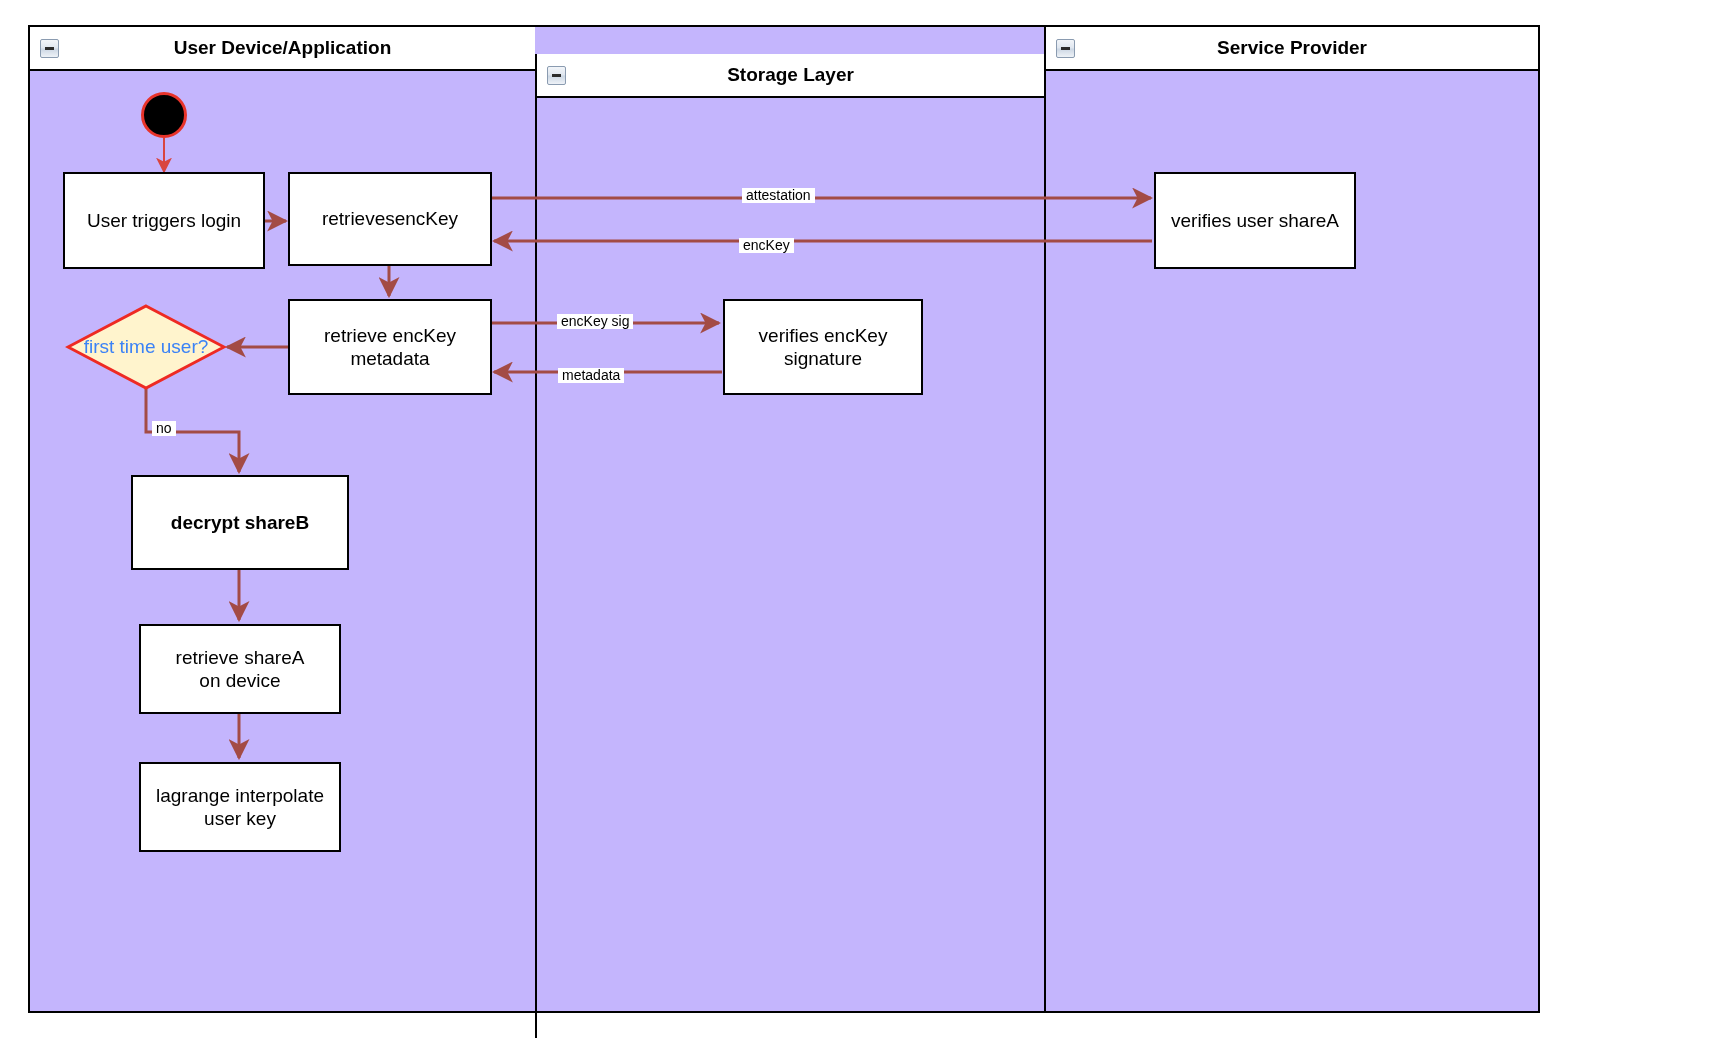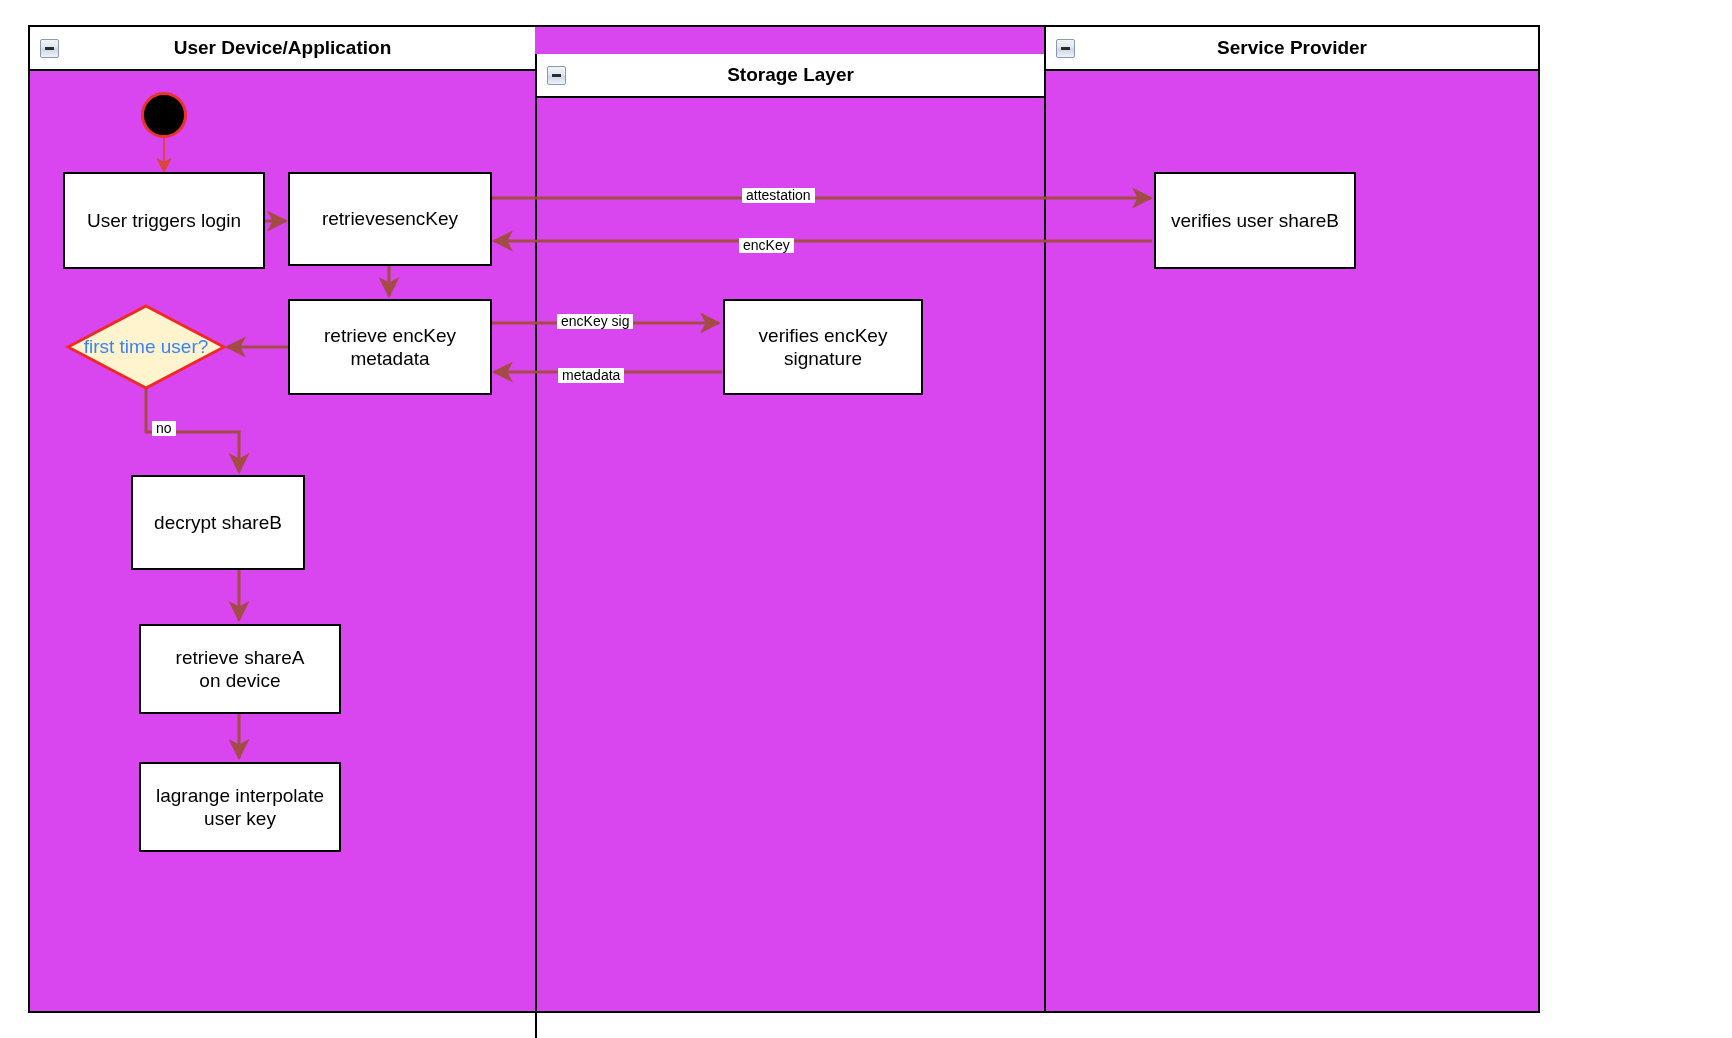--- a/index.html
+++ b/index.html
@@ -25,21 +25,21 @@
 
   
   .pool {
     position: absolute;
     left: 28px;
     top: 25px;
     width: 1512px;
     height: 988px;
     border: 2px solid #000000;
     box-sizing: border-box;
-    background: #d946ef;
+    background: #c4b5fd;
   }
 
   .lane {
     position: absolute;
     top: 0;
     height: 100%;
     box-sizing: border-box;
   }
   .lane-1 { left: 0px;    width: 505px; }
   .lane-2 { left: 505px;  width: 509px; border-left: 2px solid #000000; margin-top: 27px; }
@@ -270,36 +270,36 @@
       <polygon points="81,3 159,44 81,85 3,44" fill="#fff4cd" stroke="#ee2a23" stroke-width="3"></polygon>
     </svg>
     <div class="dec-label">
       <div>
         <span>first time</span>
         <span>user?</span>
       </div>
     </div>
   </div>
 
-  <div class="node" style="left:131px; top:475px; width:174px; height:95px;">
+  <div class="node" style="left:131px; top:475px; width:218px; height:95px;font-weight:bold;">
     <span>decrypt shareB</span>
   </div>
 
   <div class="node" style="left:139px; top:624px; width:202px; height:90px; flex-direction:column;">
     <span>retrieve shareA</span>
     <span>on device</span>
   </div>
 
   <div class="node" style="left:139px; top:762px; width:202px; height:90px; flex-direction:column;">
     <span>lagrange interpolate</span>
     <span>user key</span>
   </div>
 
   <div class="node" style="left:723px; top:299px; width:200px; height:96px; flex-direction:column;">
     <span>verifies encKey</span>
     <span>signature</span>
   </div>
 
   <div class="node" style="left:1154px; top:172px; width:202px; height:97px;">
-    <span>verifies user shareB</span>
+    <span>verifies user shareA</span>
   </div>
 
 </div>
 
 </body></html>

